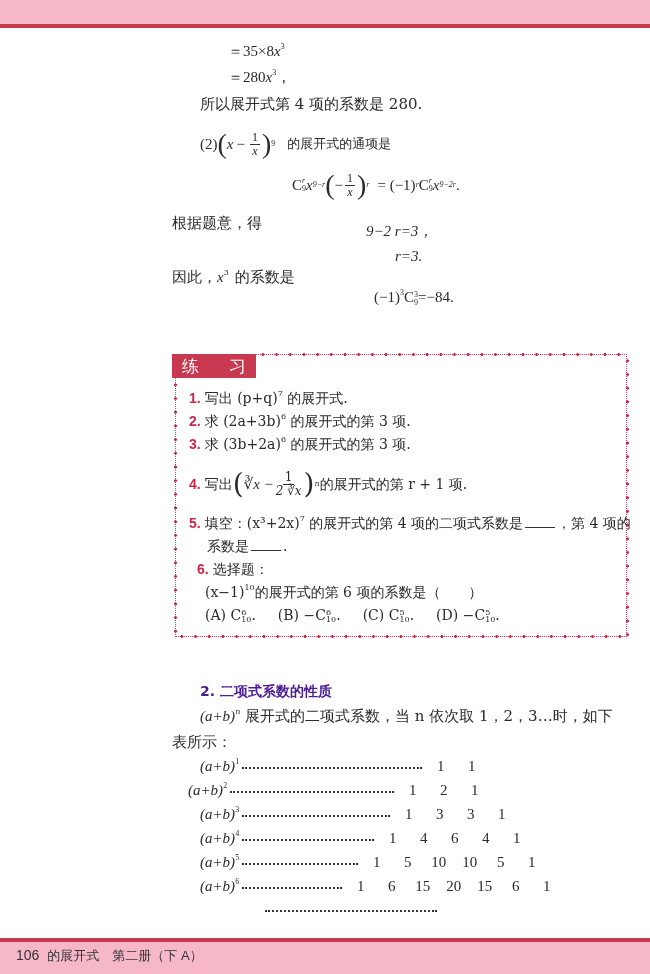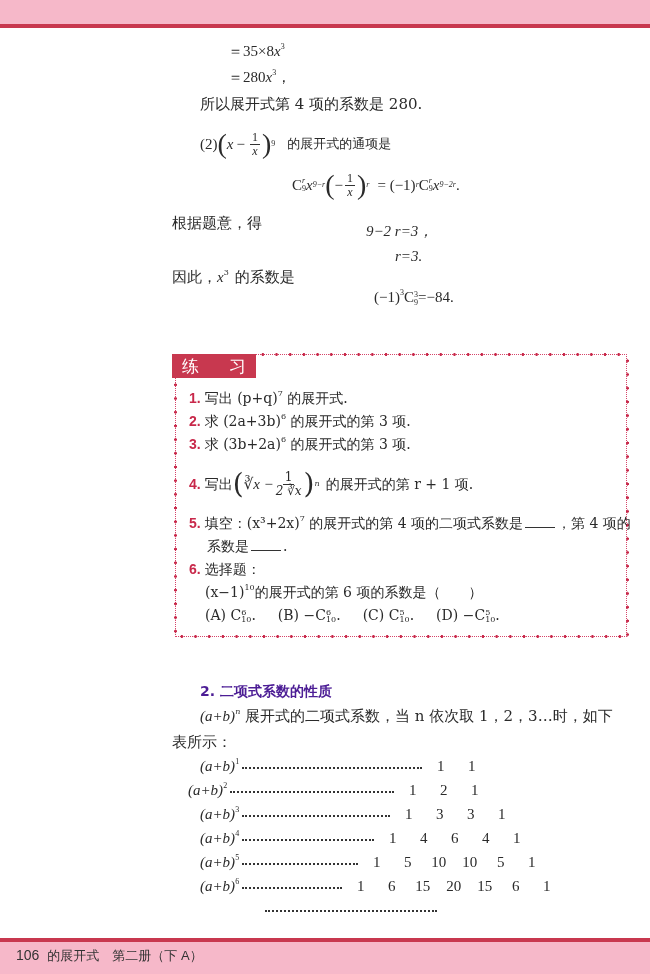--- a/index.html
+++ b/index.html
@@ -171,29 +171,29 @@
   <span class="num-red">4.</span>
     <span>写出</span>
   <span class="paren">(</span>
   <span class="math it">∛x −</span>
   <span class="frac">
       <span class="num">1</span>
       <span class="it">2 ∛x</span>
     </span>
   <span class="paren">)</span>
     <sup class="it" style="vertical-align:14px">n</sup>
-  <span style="margin-left:6px;">的展开式的第 r + 1 项.</span>
+  <span style="">的展开式的第 r + 1 项.</span>
 </div>
 <div class="abs" style="left:189px; top:514px;">
   <span class="num-red">5.</span><span>填空：(x³+2x)</span><sup>7</sup><span> 的展开式的第 4 项的二项式系数是</span><span class="blank"></span><span>，第 4 项的</span>
 </div>
 <div class="abs" style="left:207px; top:537px;">
   <span>系数是</span><span class="blank"></span><span>.</span>
 </div>
-<div class="abs" style="left:189px; top:560px;text-align:center;">
+<div class="abs" style="left:197px; top:560px;text-align:center;">
   <span class="num-red">6.</span><span>选择题：</span>
 </div>
 <div class="abs" style="left:205px; top:583px;">
   <span>(x−1)</span><sup>10</sup><span>的展开式的第 6 项的系数是（　　）</span>
 </div>
 <div class="abs" style="left:205px; top:606px; display:flex; gap:22px;">
   <span><span>(A)</span> <span></span>C<span style="display:inline-flex; flex-direction:column; font-size:8px; line-height:7px; vertical-align:middle;">
         <span>6</span>
         <span>10</span>
       </span>.</span>

